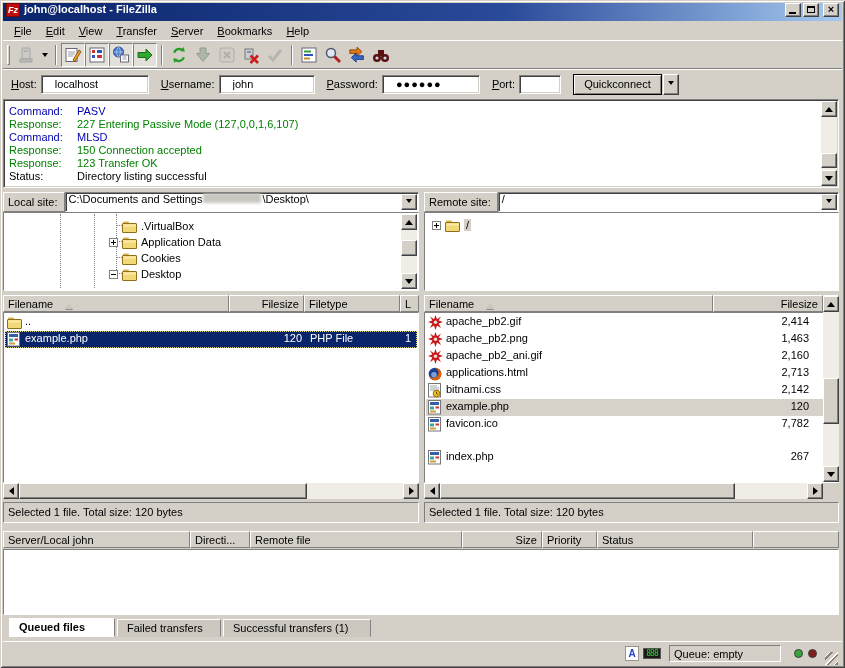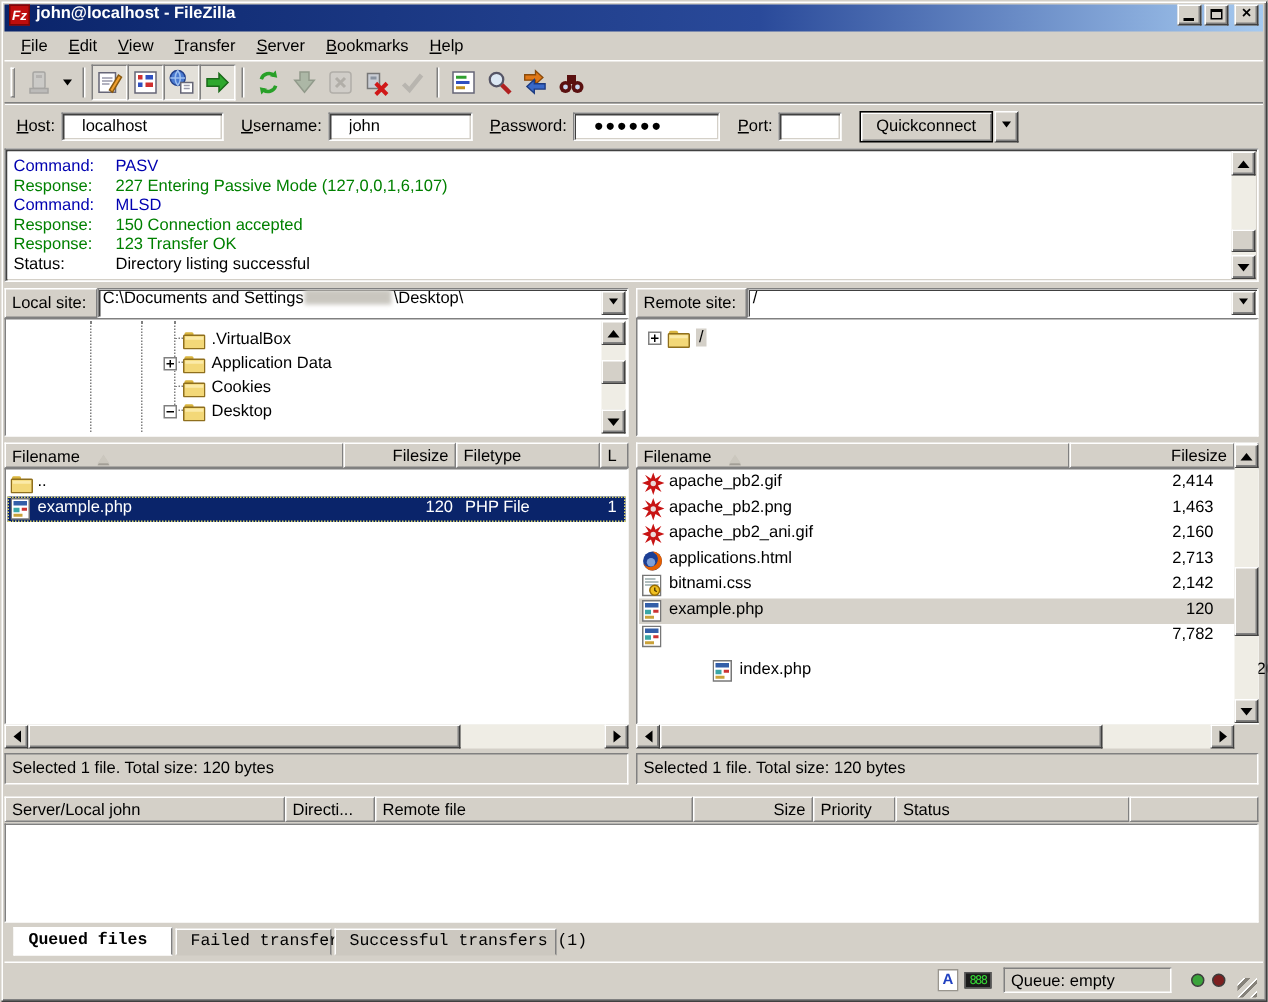--- a/index.html
+++ b/index.html
@@ -93,21 +93,21 @@
   .listpane{background:#fff;}
   .lrow{position:absolute;left:1px;right:1px;height:17px;}
   .lcell{position:absolute;top:1px;white-space:nowrap;overflow:hidden;}
   .licon{position:absolute;left:2px;top:1px;width:16px;height:15px;display:flex;align-items:center;}
   .sortarrow{width:0;height:0;border:4px solid transparent;border-bottom:6px solid #cbc7be;
     display:inline-block;position:relative;top:1px;margin-left:12px;
     filter:drop-shadow(0 1px 0 #928e86);}
   .statuscell{border:1px solid;border-color:#808080 #fff #fff #808080;padding:3px 4px;background:#d4d0c8;white-space:nowrap;}
   
   .tab{position:absolute;top:1px;height:18px;padding:2px 9px 0;background:#ccc8c0;
-    border:1px solid;border-color:#fff #808080 transparent #fff;white-space:nowrap;font-family:Liberation Mono, monospace;}
+    border:1px solid;border-color:#fff #808080 transparent #fff;white-space:nowrap;}
   .tab.active{top:0;height:19px;background:#fff;font-weight:bold;z-index:2;
     border-color:#fff #808080 #fff #fff;}
   .statusbar{top:641px;left:3px;width:839px;height:24px;border-top:1px solid #fff;
     display:flex;align-items:center;justify-content:flex-end;padding:0 4px;}
   .sb-icon{margin-right:4px;flex:0 0 auto;}
   .ascii-box{width:14px;height:15px;background:#fff;border:1px solid #9a968e;color:#2040c0;
     font-weight:bold;font-size:10px;text-align:center;line-height:13px;}
   .speed-box{width:18px;height:11px;background:#1a1a1a;border:1px solid #555;color:#35d435;
     font-family:"DejaVu Sans Mono",monospace;font-size:8px;line-height:9px;text-align:center;letter-spacing:-1px;}
   .queuebox{width:112px;height:17px;border:1px solid;border-color:#808080 #fff #fff #808080;
@@ -544,23 +544,24 @@
           <span class="fi">
             <svg width="13" height="15">
               <rect x="0.5" y="0.5" width="12" height="13.5" fill="#fff" stroke="#777"></rect>
               <rect x="2" y="2" width="9" height="3" fill="#335ea8"></rect>
               <rect x="2" y="6.5" width="4" height="3" fill="#3aa6a6"></rect>
               <rect x="7.5" y="6.5" width="3.5" height="2" fill="#cc3333"></rect>
               <rect x="2" y="10.5" width="6" height="2" fill="#caa23a"></rect>
             </svg>
           </span>
         </div>
+        <div class="lcell" style="left: 20px; width: 265px;">favicon.ico</div>
         <div class="lcell" style="left: 289px; width: 94px; text-align: right;">7,782</div>
       </div>
-      <div class="lrow" style="top: 126px; margin-left: 47px;">
+      <div class="lrow" style="top: 136px;">
         <div class="licon">
           <span class="fi">
             <svg width="13" height="15">
               <rect x="0.5" y="0.5" width="12" height="13.5" fill="#fff" stroke="#777"></rect>
               <rect x="2" y="2" width="9" height="3" fill="#335ea8"></rect>
               <rect x="2" y="6.5" width="4" height="3" fill="#3aa6a6"></rect>
               <rect x="7.5" y="6.5" width="3.5" height="2" fill="#cc3333"></rect>
               <rect x="2" y="10.5" width="6" height="2" fill="#caa23a"></rect>
             </svg>
           </span>

